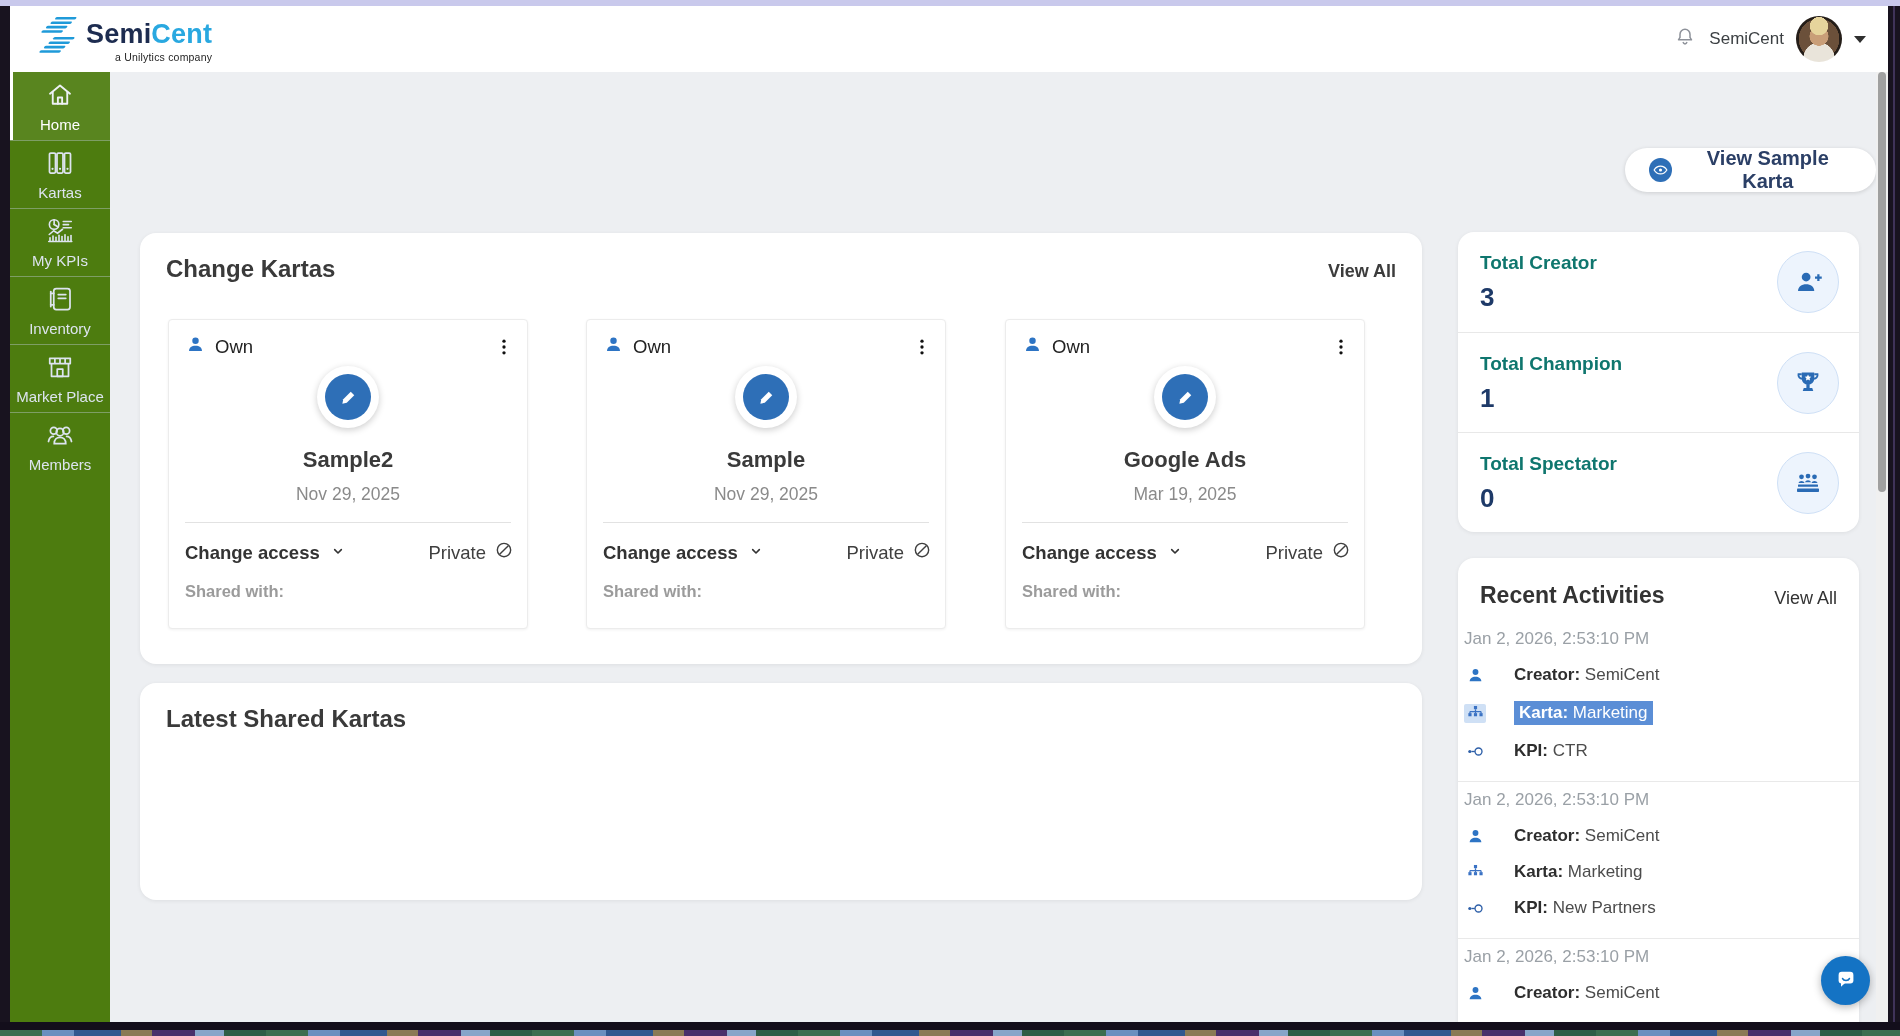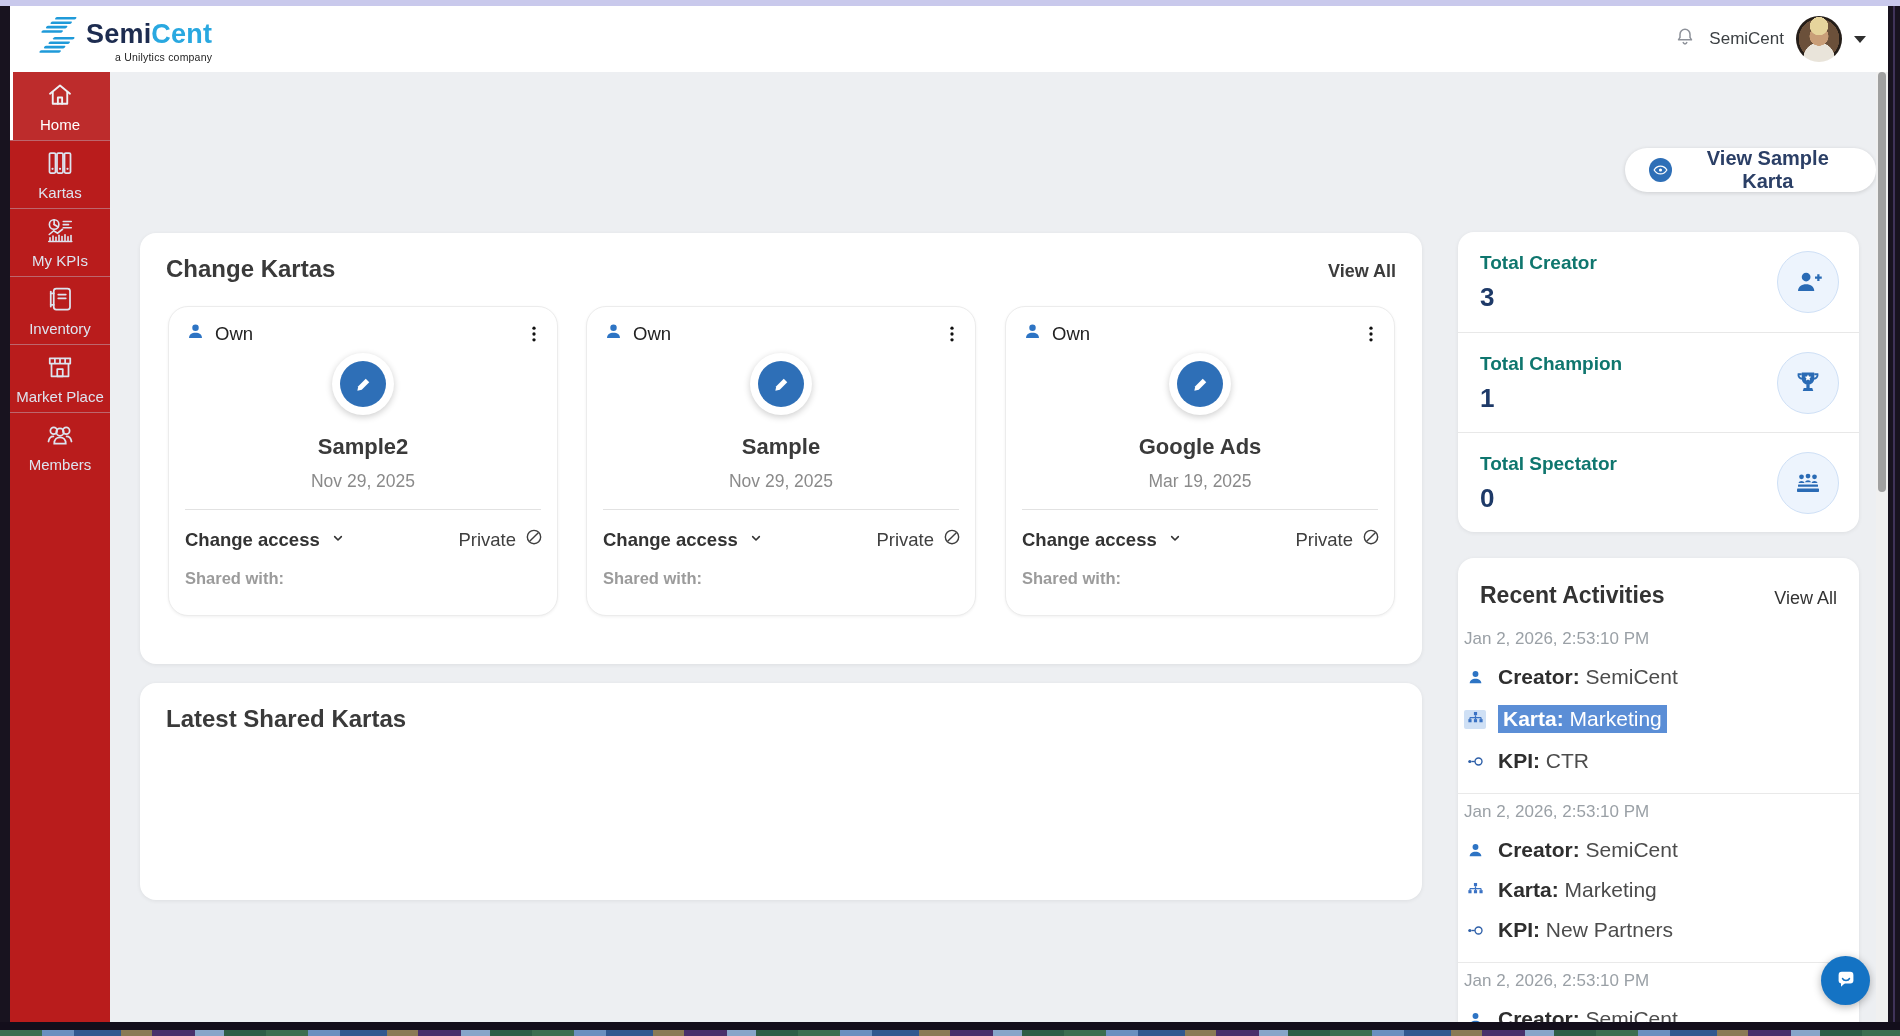--- a/index.html
+++ b/index.html
@@ -26,21 +26,21 @@
   .user-name { font-size:17px; color:#3c4043; }
   .avatar { width:46px; height:46px; border-radius:50%; overflow:hidden; cursor:pointer;
     background:
       radial-gradient(circle at 50% 22%, #e6d49c 0 21%, rgba(0,0,0,0) 22%),
       radial-gradient(circle at 50% 44%, #c99e78 0 27%, rgba(0,0,0,0) 28%),
       radial-gradient(circle at 50% 92%, #e9e4da 0 32%, rgba(0,0,0,0) 33%),
       radial-gradient(circle at 50% 50%, #6b503a 0 62%, #241d18 63%); }
   .caret { width:0; height:0; border-left:6px solid transparent; border-right:6px solid transparent; border-top:7px solid #2f2f2f; cursor:pointer; }
 
   
-  .sidebar { position:absolute; left:0; top:66px; width:100px; bottom:0; background:#b91c1c; }
+  .sidebar { position:absolute; left:0; top:66px; width:100px; bottom:0; background:#4d7c0f; }
   .nav-item { height:68px; display:flex; flex-direction:column; align-items:center; justify-content:center; gap:6px;
     color:#dde4ef; font-size:15px; cursor:pointer; border-top:1px solid rgba(195,205,222,.42); }
   .nav-item:first-child { border-top:none; }
   .nav-item.active { background:rgba(255,255,255,.07); box-shadow:inset 3px 0 0 #ffffff; color:#ffffff; }
   .nav-item svg { display:block; }
 
   
   .content { position:absolute; left:100px; top:66px; right:12px; bottom:0; background:#edeff2; overflow:hidden; }
 
   .pill-btn { position:absolute; height:44px; background:#fff; border:none; border-radius:22px; display:flex; align-items:center;
@@ -50,21 +50,21 @@
   .btn-view-sample { left:1515px; top:76px; }
   .eye-circle { width:24px; height:24px; border-radius:50%; background:#2e6fb7; display:flex; align-items:center; justify-content:center; }
 
   .card { position:absolute; background:#fff; border-radius:16px; box-shadow:0 1px 4px rgba(0,0,0,.07); }
 
   
   .latest-kartas { left:30px; top:161px; width:1282px; height:431px; }
   .section-title { position:absolute; left:26px; top:22px; font-size:24px; font-weight:700; color:#3a3a3a; }
   .view-all { position:absolute; right:26px; top:28px; font-size:18px; font-weight:600; color:#3c3c3c; cursor:pointer; }
 
-  .karta-card { position:absolute; top:73px; width:390px; height:310px; background:#fff; border:1px solid #ececec; border-radius:20px;
+  .karta-card { position:absolute; top:86px; width:360px; height:310px; background:#fff; border:1px solid #ececec; border-radius:4px;
     box-shadow:0 1px 3px rgba(0,0,0,.06); }
   .kc-1 { left:28px; } .kc-2 { left:446px; } .kc-3 { left:865px; }
   .kc-top { position:absolute; top:14px; left:16px; right:10px; display:flex; align-items:center; justify-content:space-between; }
   .kc-own { display:flex; align-items:center; gap:9px; font-size:18.5px; color:#222; }
   .kebab { width:26px; height:26px; display:flex; align-items:center; justify-content:center; cursor:pointer; border:none; background:transparent; }
   .kc-pencil { position:absolute; top:46px; left:50%; transform:translateX(-50%); width:62px; height:62px; border-radius:50%;
     background:#fff; box-shadow:0 2px 7px rgba(0,0,0,.2); display:flex; align-items:center; justify-content:center; cursor:pointer; }
   .kc-pencil-inner { width:46px; height:46px; border-radius:50%; background:#2e6fb7; display:flex; align-items:center; justify-content:center; }
   .kc-title { position:absolute; top:127px; width:100%; text-align:center; font-size:22px; font-weight:700; color:#3a3a3a; }
   .kc-date { position:absolute; top:164px; width:100%; text-align:center; font-size:17.5px; color:#8a8a8a; }
@@ -89,21 +89,21 @@
     background:#edf4fd; border:1px solid #cfe0f6; display:flex; align-items:center; justify-content:center; }
 
   
   .activities-card { left:1348px; top:486px; width:401px; height:530px; border-bottom-left-radius:0; border-bottom-right-radius:0; }
   .ra-header { position:relative; padding:24px 22px 12px 22px; }
   .ra-title { font-size:23px; font-weight:700; color:#333; }
   .ra-view-all { position:absolute; right:22px; top:30px; font-size:18px; color:#333; cursor:pointer; }
   .ra-entry { padding:8px 22px 4px 6px; border-bottom:1px solid #e9e9e9; }
   .ra-entry:last-child { border-bottom:none; }
   .act-ts { font-size:17px; color:#9aa0a6; margin-bottom:16px; }
-  .act-row { display:flex; align-items:center; gap:12px; margin-bottom:16px; font-size:21px; color:#4c4c4c; }
+  .act-row { display:flex; align-items:center; gap:28px; margin-bottom:16px; font-size:17px; color:#4c4c4c; }
   .act-row b { color:#2e2e2e; }
   .act-icon { width:22px; display:flex; justify-content:center; }
   .sel-tint { background:#cfe0f5; border-radius:2px; }
   .act-highlight { background:#5b8ed6; color:#fff; padding:2px 5px; }
   .act-highlight b { color:#fff; }
 
   
   .scrollbar { position:absolute; right:0; top:66px; bottom:0; width:12px; background:#f0f0f0; }
   .scroll-thumb { position:absolute; left:2px; top:0; width:8px; height:420px; background:#a0a0a0; border-radius:4px; cursor:pointer; }
 

